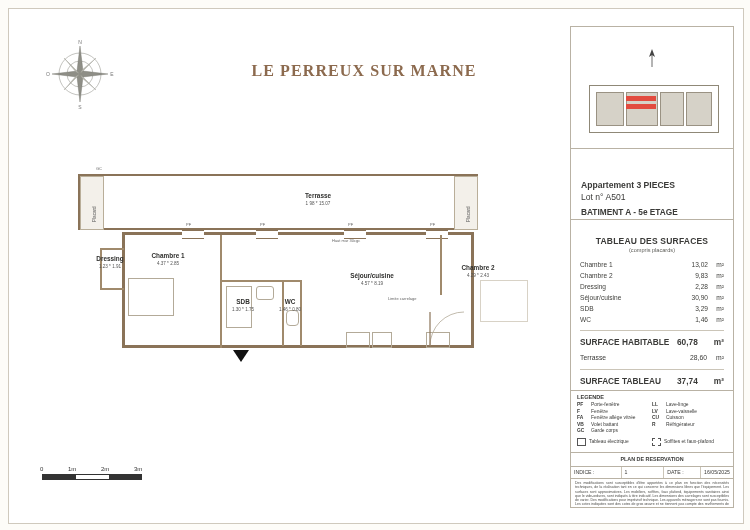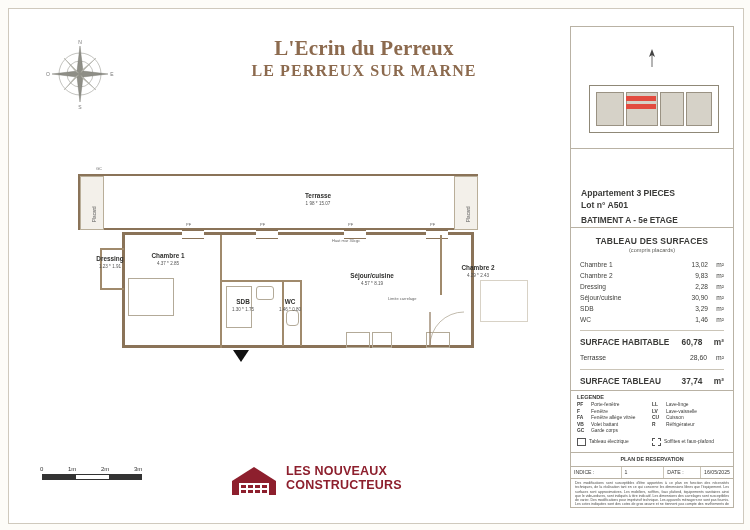--- a/index.html
+++ b/index.html
@@ -55,42 +55,42 @@
   }
   .sit-plan .blk{position:absolute;background:#d6d2c8;border:1px solid #9a9283;}
   .sit-plan .hl{position:absolute;background:#e24b3f;}
   .panel-addr{
     position:absolute;left:0;top:124px;width:162px;
     text-align:center;font-size:7.3px;font-weight:bold;color:#4a4a46;
     line-height:10px;padding:4px 2px 5px 2px;box-sizing:border-box;
     border-bottom:1px solid #b9b2a4;
   }
   .panel-lot{
-    position:absolute;left:0;top:153px;width:162px;height:48px;
+    position:absolute;left:0;top:145px;width:162px;height:48px;
     box-sizing:border-box;padding:8px 10px 0 10px;
     border-bottom:1px solid #b9b2a4;
   }
   .lot-l1{font-size:8.6px;font-weight:bold;color:#3a3a38;margin-bottom:2px;}
-  .lot-l2{font-size:8.6px;font-weight:bold;color:#3a3a38;margin-bottom:5px;}
+  .lot-l2{font-size:8.6px;font-weight:normal;color:#3a3a38;margin-bottom:5px;}
   .lot-l3{font-size:8.3px;font-weight:bold;color:#3a3a38;}
   .panel-surf{
     position:absolute;left:0;top:201px;width:162px;height:163px;
     box-sizing:border-box;padding:8px 9px 0 9px;
     border-bottom:1px solid #b9b2a4;
   }
   .surf-title{font-size:8.5px;font-weight:bold;text-align:center;letter-spacing:.2px;}
   .surf-sub{font-size:5.6px;text-align:center;color:#5d5d58;margin-top:1px;margin-bottom:6px;}
   .surf-row{display:flex;font-size:6.6px;line-height:11px;color:#3f3f3b;}
   .surf-row .nm{flex:1;}
   .surf-row .vl{width:26px;text-align:right;}
   .surf-row .un{width:16px;text-align:right;}
   .surf-sep{height:1px;background:#cbc5b8;margin:5px 0 5px 0;}
   .surf-big{display:flex;font-size:8.3px;font-weight:bold;line-height:13px;}
   .surf-big .nm{flex:1;}
-  .surf-big .vl{width:30px;text-align:center;}
+  .surf-big .vl{width:30px;text-align:left;}
   .surf-big .un{width:17px;text-align:right;}
   .surf-small{display:flex;font-size:6.8px;line-height:12px;margin-top:3px;}
   .surf-small .nm{flex:1;}
   .surf-small .vl{width:30px;text-align:right;}
   .surf-small .un{width:17px;text-align:right;}
   
   .panel-leg{
     position:absolute;left:0;top:364px;width:162px;height:62px;
     box-sizing:border-box;padding:3px 6px 0 6px;
     border-bottom:1px solid #b9b2a4;
@@ -166,21 +166,20 @@
         <polygon points="20,20 34,34 36,36 32,34"></polygon>
         <polygon points="52,52 38,38 36,36 38,40"></polygon>
       </g>
       <text x="36" y="6" font-size="5" fill="#777" text-anchor="middle" font-family="Liberation Sans, sans-serif">N</text>
       <text x="36" y="71" font-size="5" fill="#777" text-anchor="middle" font-family="Liberation Sans, sans-serif">S</text>
       <text x="68" y="38" font-size="5" fill="#777" text-anchor="middle" font-family="Liberation Sans, sans-serif">E</text>
       <text x="4" y="38" font-size="5" fill="#777" text-anchor="middle" font-family="Liberation Sans, sans-serif">O</text>
     </svg>
   </div>
 
-  <div class="title-main">L'Ecrin du Perreux</div>
   <div class="title-sub">LE PERREUX SUR MARNE</div>
 
   <div class="plan">
 
     <div class="wall" style="left:18px;top:14px;width:400px;height:2px;"></div>
     <div class="wall" style="left:18px;top:14px;width:2px;height:56px;"></div>
     <div class="wall" style="left:416px;top:14px;width:2px;height:56px;"></div>
     <div class="wall" style="left:18px;top:68px;width:400px;height:2px;"></div>
 
     <div style="position:absolute;left:20px;top:16px;width:22px;height:52px;background:#f3f0ea;border:1px solid #b9ae99;"></div>
@@ -267,40 +266,20 @@
     <div class="bar">
       <div class="seg" style="left:0;width:33px;"></div>
       <div class="seg" style="left:66px;width:33px;"></div>
     </div>
     <div class="tk" style="left:-2px;">0</div>
     <div class="tk" style="left:26px;">1m</div>
     <div class="tk" style="left:59px;">2m</div>
     <div class="tk" style="left:92px;">3m</div>
   </div>
 
-  <div class="logo">
-    <svg class="logo-mark" viewBox="0 0 52 32">
-      <polygon points="26,2 48,16 48,30 4,30 4,16" fill="#8d1f2d"></polygon>
-      <rect x="11" y="18" width="30" height="12" fill="#ffffff"></rect>
-      <g fill="#8d1f2d">
-        <rect x="13" y="20" width="5" height="3"></rect>
-          <rect x="20" y="20" width="5" height="3"></rect>
-        <rect x="27" y="20" width="5" height="3"></rect>
-          <rect x="34" y="20" width="5" height="3"></rect>
-        <rect x="13" y="25" width="5" height="3"></rect>
-          <rect x="20" y="25" width="5" height="3"></rect>
-        <rect x="27" y="25" width="5" height="3"></rect>
-          <rect x="34" y="25" width="5" height="3"></rect>
-      </g>
-    </svg>
-    <div class="logo-txt">
-      <div>LES NOUVEAUX</div>
-      <div>CONSTRUCTEURS</div>
-    </div>
-  </div>
 
   <div class="panel">
 
     <div class="panel-situation">
       <svg class="sit-arrow" viewBox="0 0 10 18">
         <polygon points="5,0 8,8 5,6 2,8" fill="#444"></polygon>
         <line x1="5" y1="6" x2="5" y2="18" stroke="#444" stroke-width="0.8"></line>
       </svg>
       <div class="sit-plan">
         <div class="blk" style="left:6px;top:6px;width:26px;height:32px;"></div>

